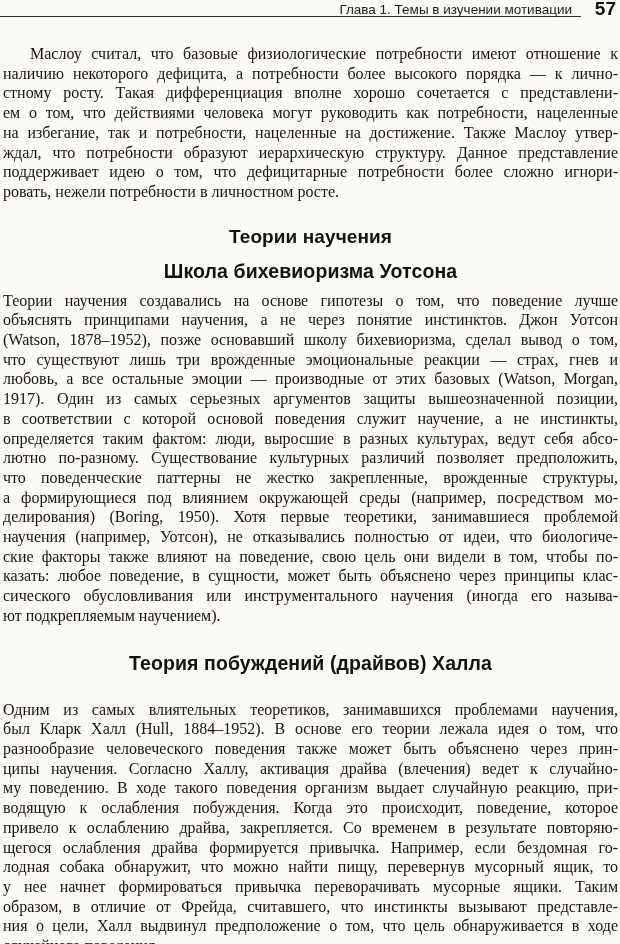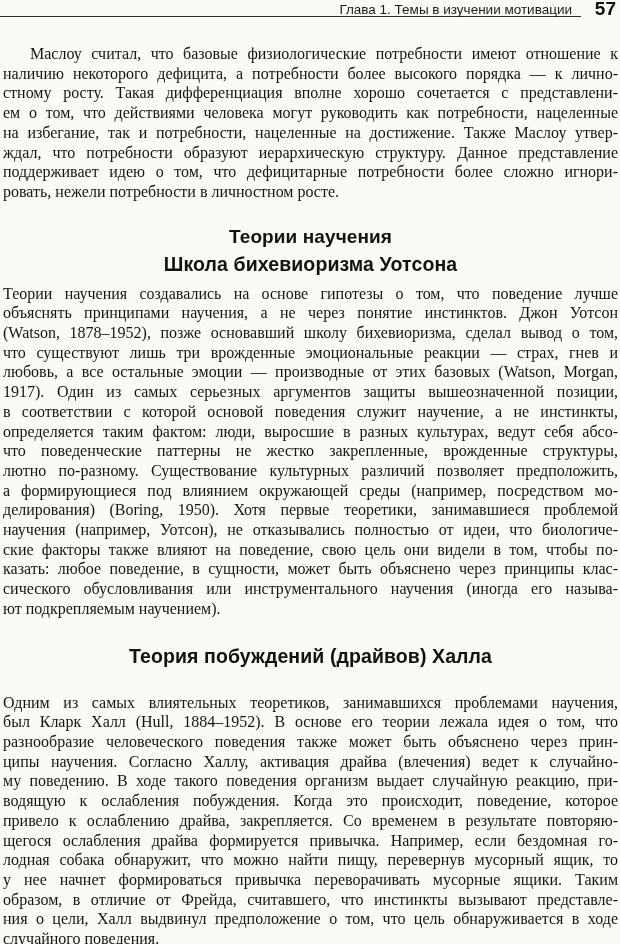--- a/index.html
+++ b/index.html
@@ -66,21 +66,21 @@
   .para-3 { margin-top: 26px; }
   
   .bh {
     font-family: "Liberation Sans", "DejaVu Sans", sans-serif;
     font-weight: 700;
     text-align: center;
     color: #14120e;
     letter-spacing: 0.1px;
   }
   .h-main { font-size: 19px; line-height: 26px; margin-top: 22px; }
-  .h-sub  { font-size: 19.5px; line-height: 21px; margin-top: 4px; }
+  .h-sub  { font-size: 19.5px; line-height: 21px; margin-top: 11px; }
   .h-sub-2 { margin-top: 27px; }
 </style>
 </head>
 <body>
 
 <div class="page">
 
   <div class="running-head">
     <div class="running-rule"></div>
     <span class="running-title">Глава 1. Темы в изучении мотивации</span>
@@ -104,22 +104,22 @@
 
   <p class="para para-2">
       <span class="line">Теории научения создавались на основе гипотезы о том, что поведение лучше</span>
       <span class="line">объяснять принципами научения, а не через понятие инстинктов. Джон Уотсон</span>
       <span class="line">(Watson, 1878–1952), позже основавший школу бихевиоризма, сделал вывод о том,</span>
       <span class="line">что существуют лишь три врожденные эмоциональные реакции — страх, гнев и</span>
       <span class="line">любовь, а все остальные эмоции — производные от этих базовых (Watson, Morgan,</span>
       <span class="line">1917). Один из самых серьезных аргументов защиты вышеозначенной позиции,</span>
       <span class="line">в соответствии с которой основой поведения служит научение, а не инстинкты,</span>
       <span class="line">определяется таким фактом: люди, выросшие в разных культурах, ведут себя абсо-</span>
+      <span class="line">лютно по-разному. Существование культурных различий позволяет предположить,</span>
       <span class="line">что поведенческие паттерны не жестко закрепленные, врожденные структуры,</span>
-      <span class="line">лютно по-разному. Существование культурных различий позволяет предположить,</span>
       <span class="line">а формирующиеся под влиянием окружающей среды (например, посредством мо-</span>
       <span class="line">делирования) (Boring, 1950). Хотя первые теоретики, занимавшиеся проблемой</span>
       <span class="line">научения (например, Уотсон), не отказывались полностью от идеи, что биологиче-</span>
       <span class="line">ские факторы также влияют на поведение, свою цель они видели в том, чтобы по-</span>
       <span class="line">казать: любое поведение, в сущности, может быть объяснено через принципы клас-</span>
       <span class="line">сического обусловливания или инструментального научения (иногда его называ-</span>
       <span class="line">ют подкрепляемым научением).</span>
     </p>
 
   <h2 class="bh h-sub h-sub-2">Теория побуждений (драйвов) Халла</h2>

